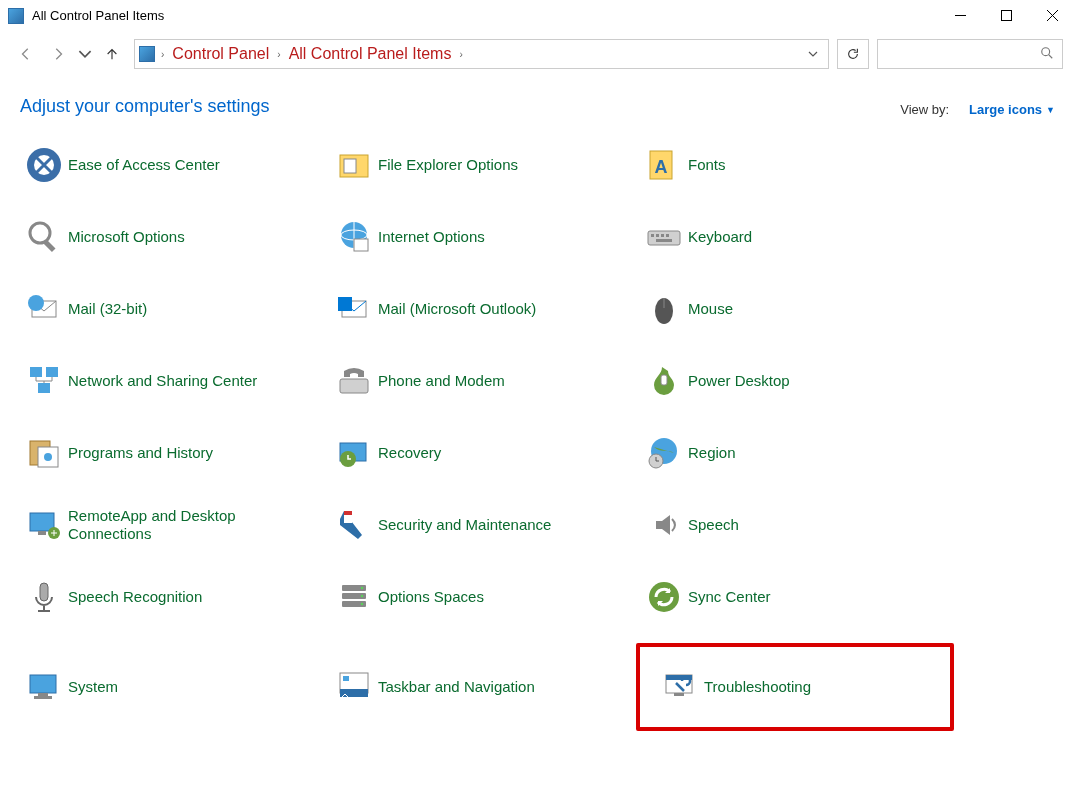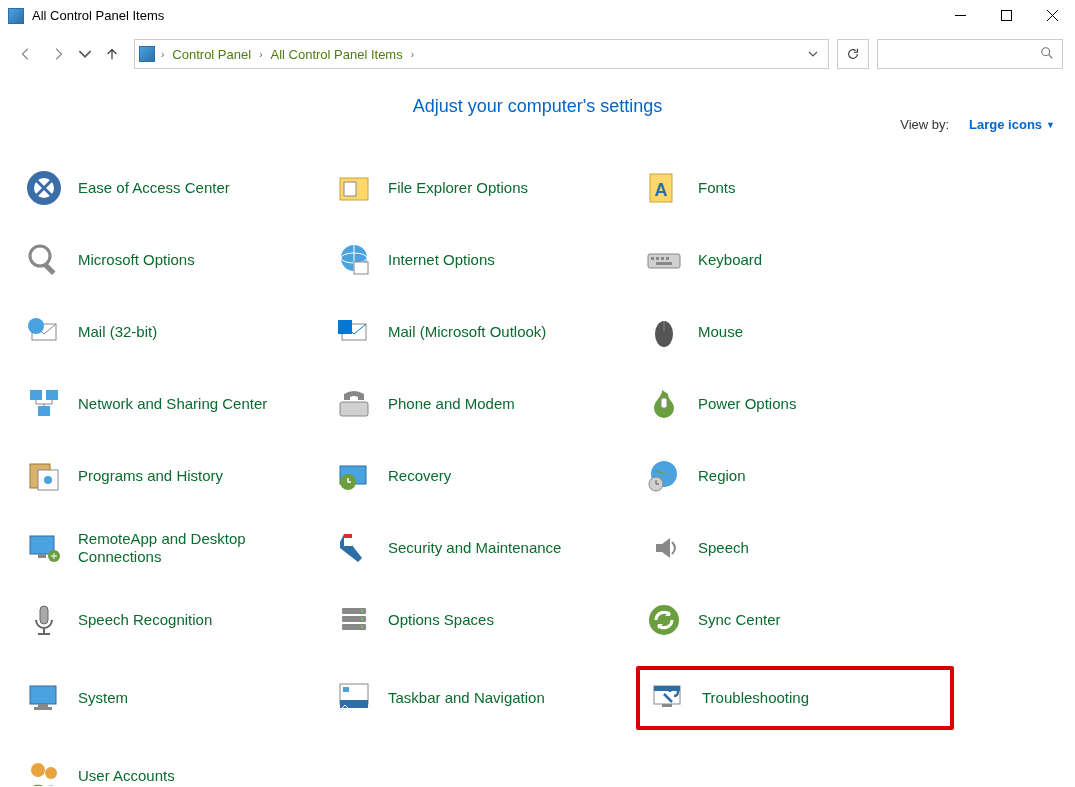--- a/index.html
+++ b/index.html
@@ -12,39 +12,39 @@
 .win-btn svg { width: 11px; height: 11px; }
 
 .toolbar { display: flex; align-items: center; height: 44px; padding: 0 12px; gap: 4px; background: #fff; }
 .nav-btn { width: 28px; height: 28px; display: flex; align-items: center; justify-content: center; color: #8b8b8b; cursor: default; }
 .nav-btn.active { color: #333; cursor: pointer; }
 .nav-btn svg { width: 14px; height: 14px; }
 .history-chev { width: 18px; color: #555; }
 .up-btn { color: #333; }
 .addrbar { flex: 1; display: flex; align-items: center; height: 30px; border: 1px solid #ccc; background: #fff; padding: 0 4px; margin: 0 4px; }
 .addrbar .loc-icon { width: 16px; height: 16px; background: linear-gradient(135deg,#4aa3df,#2d6ea8); border: 1px solid #2d6ea8; margin-right: 4px; }
-.crumb { padding: 0 6px; height: 100%; display: flex; align-items: center; font-size: 13px; color: #4d7c0f; cursor: pointer; }
+.crumb { padding: 0 6px; height: 100%; display: flex; align-items: center; font-size: 16px; color: #b91c1c; cursor: pointer; }
 .crumb-sep { color: #666; font-size: 10px; padding: 0 2px; }
 .addr-spacer { flex: 1; }
 .addr-chev { padding: 0 6px; color: #555; }
 .refresh-box { width: 32px; height: 30px; border: 1px solid #ccc; display: flex; align-items: center; justify-content: center; margin-right: 4px; }
 .searchbox { width: 186px; height: 30px; border: 1px solid #ccc; display: flex; align-items: center; padding: 0 8px; color: #777; }
 .searchbox .sicon { margin-left: auto; }
 
 .content { position: relative; padding: 20px 20px 0 20px; height: calc(787px - 32px - 44px); overflow: hidden; }
-.header-row { display: flex; align-items: center; margin-bottom: 34px; flex-direction: column; }
+.header-row { display: flex; align-items: flex-end; margin-bottom: 26px; }
 .header-row h2 { font-size: 18px; font-weight: 400; color: #0066cc; }
 .viewby { margin-left: auto; font-size: 13px; color: #333; display: flex; align-items: center; gap: 20px; }
 .viewby .link { color: #0066cc; display: flex; align-items: center; gap: 4px; cursor: pointer; font-weight: bold; }
 .viewby .tri { font-size: 9px; color: #0066cc; }
 
 .items-area { height: 620px; overflow-y: scroll; padding-right: 4px; }
 .grid { display: grid; grid-template-columns: repeat(3, 310px); gap: 28px 0; }
-.item { display: flex; align-items: center; gap: 14px; cursor: pointer; padding: 2px 4px; }
-.item.highlighted { border: 4px solid #d80000; padding: 8px; border-radius: 2px; margin: -4px -4px; }
+.item { display: flex; align-items: center; gap: 4px; cursor: pointer; padding: 2px 4px; }
+.item.highlighted { border: 4px solid #d80000; padding: 20px; border-radius: 2px; margin: -4px -4px; }
 .item .ico { width: 40px; height: 40px; flex: none; display: flex; align-items: center; justify-content: center; }
 .item .lbl { font-size: 15px; color: #0a6b2f; line-height: 1.2; max-width: 220px; }
 
 
 .ico svg { width: 40px; height: 40px; }
 
 
 .items-area::-webkit-scrollbar { width: 17px; }
 .items-area::-webkit-scrollbar-track { background: #f0f0f0; }
 .items-area::-webkit-scrollbar-thumb { background: #c1c1c1; }
@@ -247,21 +247,21 @@
           </div>
           <div class="lbl">Phone and Modem</div>
         </div>
         <div class="item">
           <div class="ico">
             <svg viewBox="0 0 40 40">
               <path d="M18 6c0 8-8 10-8 18a10 10 0 0 0 20 0c0-6-6-8-6-14" fill="#6b9e3f"></path>
               <rect x="17" y="14" width="6" height="10" rx="2" fill="#fff" stroke="#888"></rect>
             </svg>
           </div>
-          <div class="lbl">Power Options</div>
+          <div class="lbl">Power Desktop</div>
         </div>
         <div class="item">
           <div class="ico">
             <svg viewBox="0 0 40 40">
               <rect x="6" y="8" width="20" height="24" fill="#d9b36b" stroke="#a07830"></rect>
               <rect x="14" y="14" width="20" height="20" fill="#fff" stroke="#888"></rect>
               <circle cx="24" cy="24" r="4" fill="#4aa3df"></circle>
             </svg>
           </div>
           <div class="lbl">Programs and History</div>

